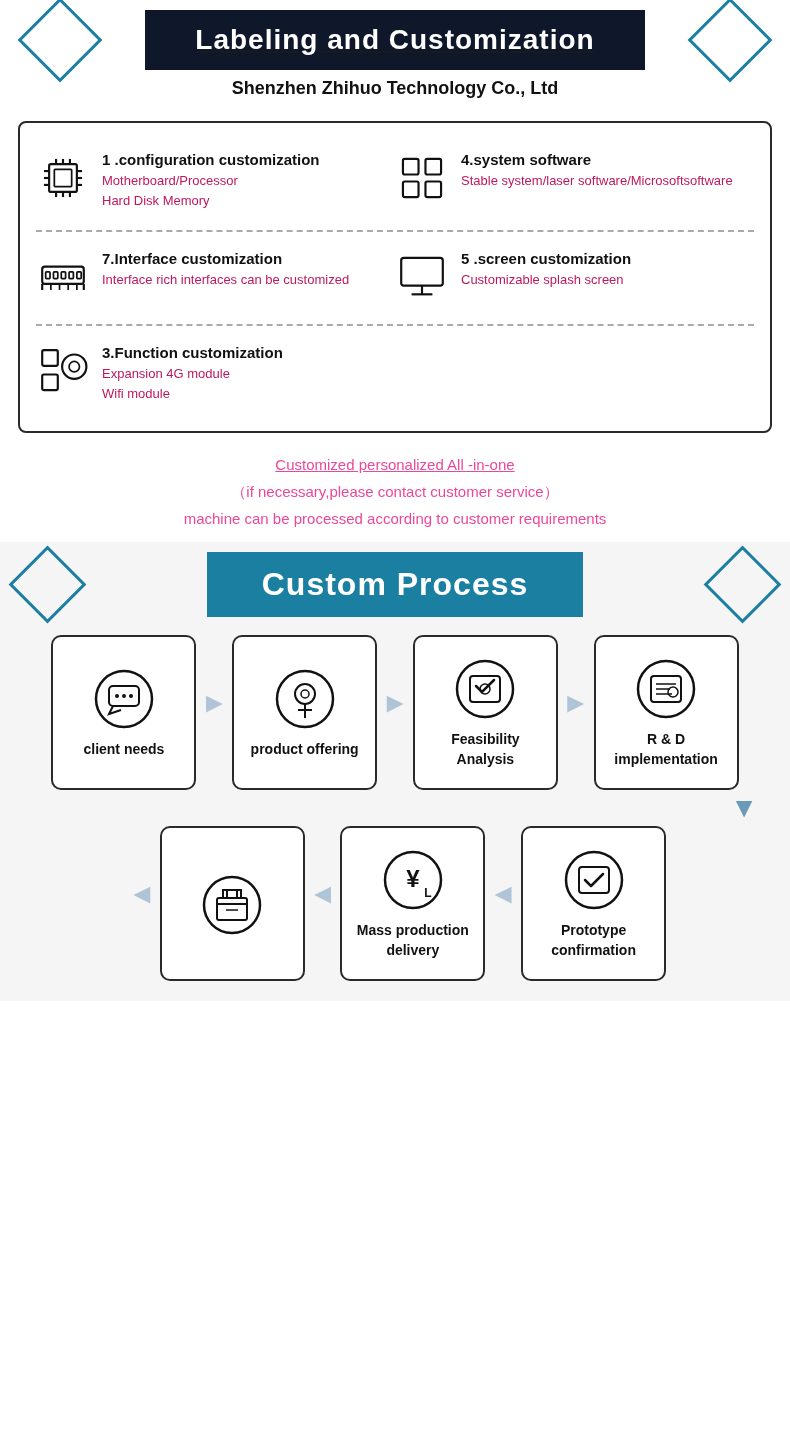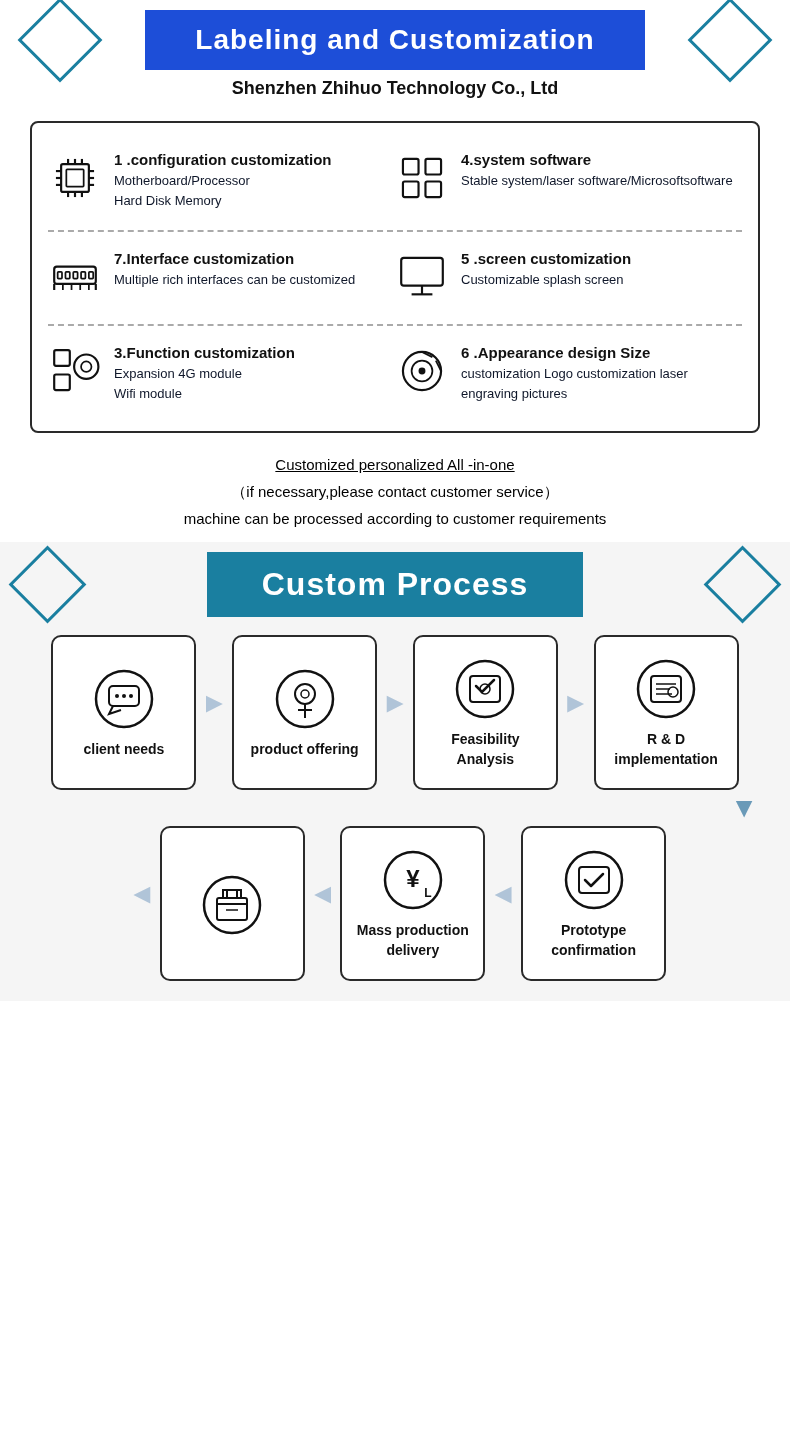--- a/index.html
+++ b/index.html
@@ -24,43 +24,44 @@
       padding: 0 30px;
     }
     .diamond-left, .diamond-right {
       width: 60px;
       height: 60px;
       border: 3px solid #1a7fa0;
       transform: rotate(45deg);
       background: transparent;
     }
     .header-title-box {
-      background: #1d4ed8;
+      background: #0f172a;
       padding: 14px 50px;
       display: inline-block;
+      text-decoration: underline;
     }
     .header-title-box h1 {
       color: #fff;
       font-size: 28px;
       font-weight: 900;
       letter-spacing: 1px;
     }
     .subtitle {
       text-align: center;
       font-weight: 700;
       font-size: 18px;
       margin: 8px 0 14px;
       color: #111;
     }
 
     
     .custom-box {
       border: 2px solid #2a2a2a;
       border-radius: 8px;
-      margin: 0 30px;
+      margin: 0 18px;
       padding: 18px 16px 14px;
       background: #fff;
     }
     .custom-row {
       display: flex;
       align-items: flex-start;
       padding: 10px 0 14px;
     }
     .custom-row + .custom-row {
       border-top: 2px dashed #aaa;
@@ -85,31 +86,31 @@
       height: 52px;
     }
     .custom-text h3 {
       font-size: 15px;
       font-weight: 800;
       margin-bottom: 3px;
       color: #111;
     }
     .custom-text p {
       font-size: 13px;
-      color: #0f172a;
+      color: #be185d;
       line-height: 1.5;
     }
 
     
     .description {
       text-align: center;
       padding: 18px 30px 10px;
       font-size: 15px;
       line-height: 1.8;
-      color: #000000;
+      color: #ec4899;
     }
     .description .underline {
       text-decoration: underline;
     }
 
     
     .process-section {
       background: #f5f5f5;
       padding-bottom: 20px;
     }
@@ -273,21 +274,21 @@
           <line x1="6" y1="38" x2="6" y2="45" stroke="#111" stroke-width="2.5"></line>
           <line x1="54" y1="38" x2="54" y2="45" stroke="#111" stroke-width="2.5"></line>
           <line x1="16" y1="38" x2="16" y2="45" stroke="#111" stroke-width="2"></line>
           <line x1="26" y1="38" x2="26" y2="45" stroke="#111" stroke-width="2"></line>
           <line x1="36" y1="38" x2="36" y2="45" stroke="#111" stroke-width="2"></line>
           <line x1="46" y1="38" x2="46" y2="45" stroke="#111" stroke-width="2"></line>
         </svg>
       </div>
       <div class="custom-text">
         <h3>7.Interface customization</h3>
-        <p>Multiple rich interfaces can be customized</p>
+        <p>Interface rich interfaces can be customized</p>
       </div>
     </div>
     <div class="custom-item">
       <div class="icon-box">
         <svg viewBox="0 0 60 60" fill="none" xmlns="http://www.w3.org/2000/svg">
           <rect x="6" y="8" width="48" height="32" rx="3" stroke="#111" stroke-width="2.5"></rect>
           <line x1="30" y1="40" x2="30" y2="50" stroke="#111" stroke-width="2.5"></line>
           <line x1="18" y1="50" x2="42" y2="50" stroke="#111" stroke-width="2.5"></line>
         </svg>
       </div>
@@ -307,35 +308,20 @@
 
           <circle cx="43" cy="25" r="14" stroke="#111" stroke-width="2.5"></circle>
           <circle cx="43" cy="25" r="6" stroke="#111" stroke-width="2"></circle>
         </svg>
       </div>
       <div class="custom-text">
         <h3>3.Function customization</h3>
         <p>Expansion 4G module<br>Wifi module</p>
       </div>
     </div>
-    <div class="custom-item">
-      <div class="icon-box">
-        <svg viewBox="0 0 60 60" fill="none" xmlns="http://www.w3.org/2000/svg">
-          <circle cx="30" cy="30" r="22" stroke="#111" stroke-width="2.5"></circle>
-          <circle cx="30" cy="30" r="12" stroke="#111" stroke-width="2"></circle>
-          <circle cx="30" cy="30" r="4" fill="#111"></circle>
-          <line x1="30" y1="8" x2="42" y2="14" stroke="#111" stroke-width="2"></line>
-          <line x1="52" y1="30" x2="46" y2="18" stroke="#111" stroke-width="2"></line>
-        </svg>
-      </div>
-      <div class="custom-text">
-        <h3>6 .Appearance design Size</h3>
-        <p>customization Logo customization laser engraving pictures</p>
-      </div>
-    </div>
   </div>
 
 </div>
 
 <div class="description">
   <p><span class="underline">Customized personalized  All -in-one</span></p>
   <p>（if necessary,please contact customer service）</p>
   <p>machine can be processed according to customer requirements</p>
 </div>
 

